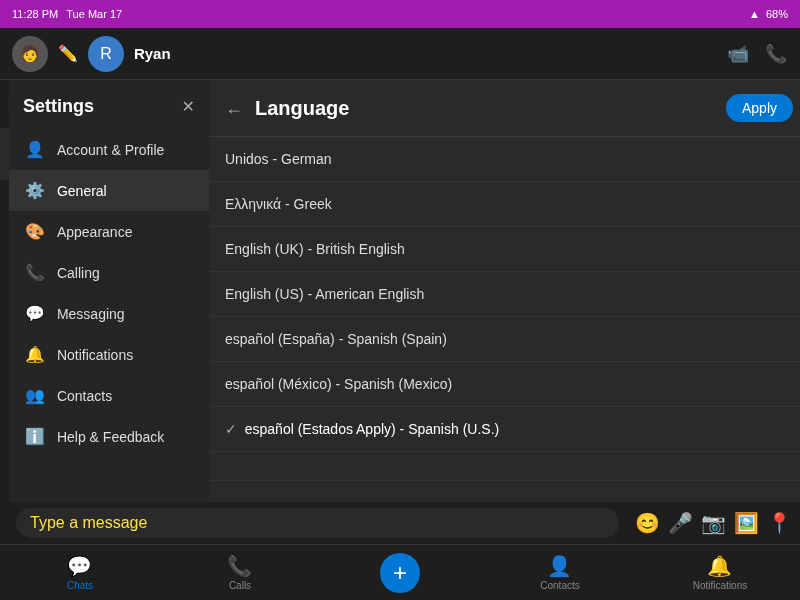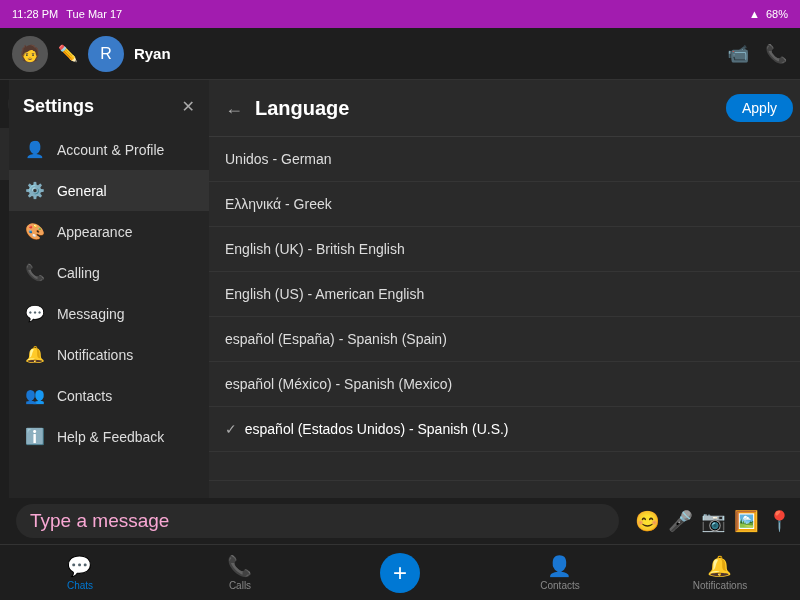--- a/index.html
+++ b/index.html
@@ -178,22 +178,22 @@
       display: flex; align-items: center; justify-content: center;
       font-size: 24px;
       color: #fff;
     }
     .message-input-bar {
       display: flex;
       align-items: center;
       background: #2a2a2a;
       border-radius: 24px;
       padding: 6px 14px;
-      font-size: 19px;
-      color: #f9a8d4;
+      font-size: 16px;
+      color: #fde047;
       flex: 1;
       margin: 0 8px;
     }
 
     
     .settings-overlay {
       position: absolute;
       top: 0; left: 9px;
       width: 100%; height: 100%;
       background: rgba(0,0,0,0.5);
@@ -406,21 +406,21 @@
             <span>English (US) - American English</span>
           </div>
           <div class="lang-item">
             <span>español (España) - Spanish (Spain)</span>
           </div>
           <div class="lang-item">
             <span>español (México) - Spanish (Mexico)</span>
           </div>
           <div class="lang-item selected">
             <span class="check-mark">✓</span>
-            <span>español (Estados Unidos) - Spanish (U.S.)</span>
+            <span>español (Estados Apply) - Spanish (U.S.)</span>
           </div>
           <div class="lang-item">
             
           </div>
 
         </div>
       </div>
 
     </div>
 

